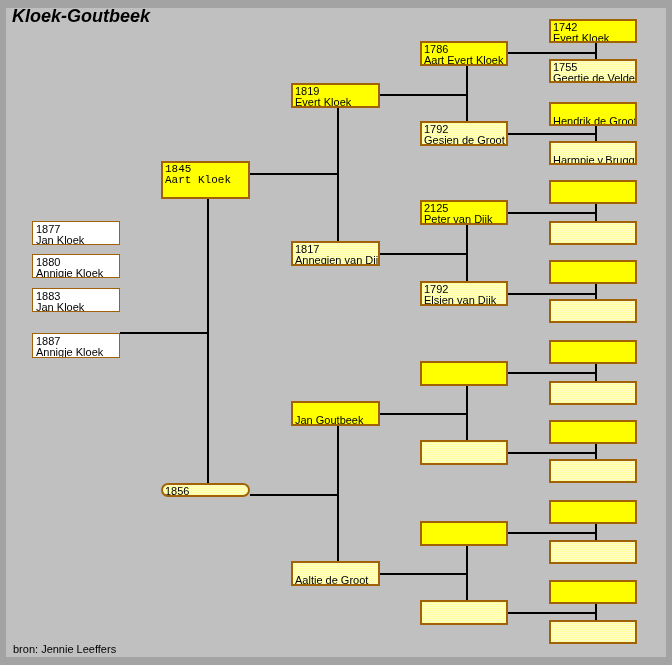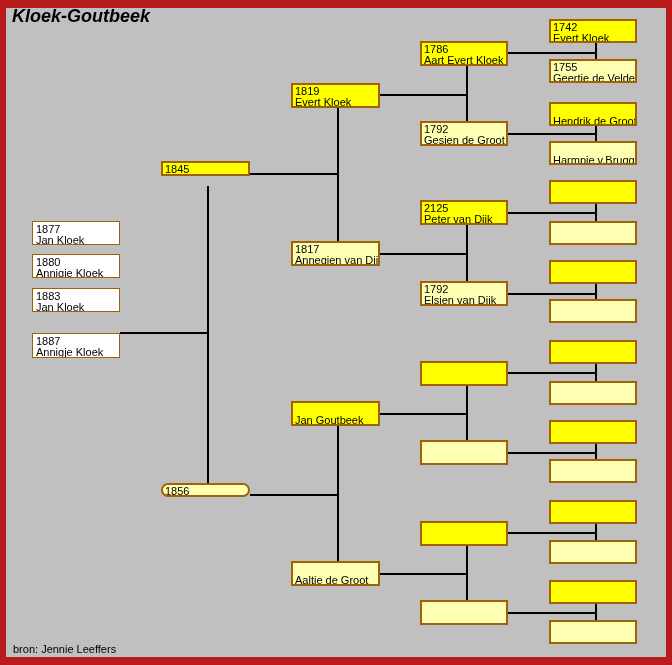--- a/index.html
+++ b/index.html
@@ -1,19 +1,19 @@
 <!DOCTYPE html>
 <html><head>
 <meta charset="utf-8">
 <style>
   html,body{margin:0;padding:0;background:#888;}
   .frame{
     position:relative;
     width:672px;height:665px;
-    background:#b91c1c;
+    background:#a3a3a3;
     font-family:"Liberation Sans",sans-serif;
     overflow:hidden;
   }
   .canvas{
     position:absolute;
     left:6px;top:8px;
     width:660px;height:649px;
     background:#C0C0C0;
   }
   .title{
@@ -95,21 +95,21 @@
       <span class="nm">Annigje Kloek</span>
     </div>
     <div class="pbox white" style="left: 32px; top: 288px; width: 88px; height: 24px;">
       <span class="yr">1883</span>
       <span class="nm">Jan Kloek</span>
     </div>
     <div class="pbox white" style="left: 32px; top: 321px; width: 88px; height: 25px; margin-top: 12px;">
       <span class="yr">1887</span>
       <span class="nm">Annigje Kloek</span>
     </div>
-    <div class="pbox bright" style="left: 161px; top: 161px; width: 89px; height: 15px;">
+    <div class="pbox bright" style="left: 161px; top: 161px; width: 89px; height: 38px; font-family: Liberation Mono, monospace;">
       <span class="yr">1845</span>
       <span class="nm">Aart Kloek</span>
     </div>
     <div class="pbox pale" style="left: 161px; top: 483px; width: 89px; height: 14px; border-radius: 7px;">
       <span class="yr">1856</span>
       <span class="nm">Hendrikje Goutbeek</span>
     </div>
     <div class="pbox bright" style="left: 291px; top: 83px; width: 89px; height: 25px;">
       <span class="yr">1819</span>
       <span class="nm">Evert Kloek</span>

